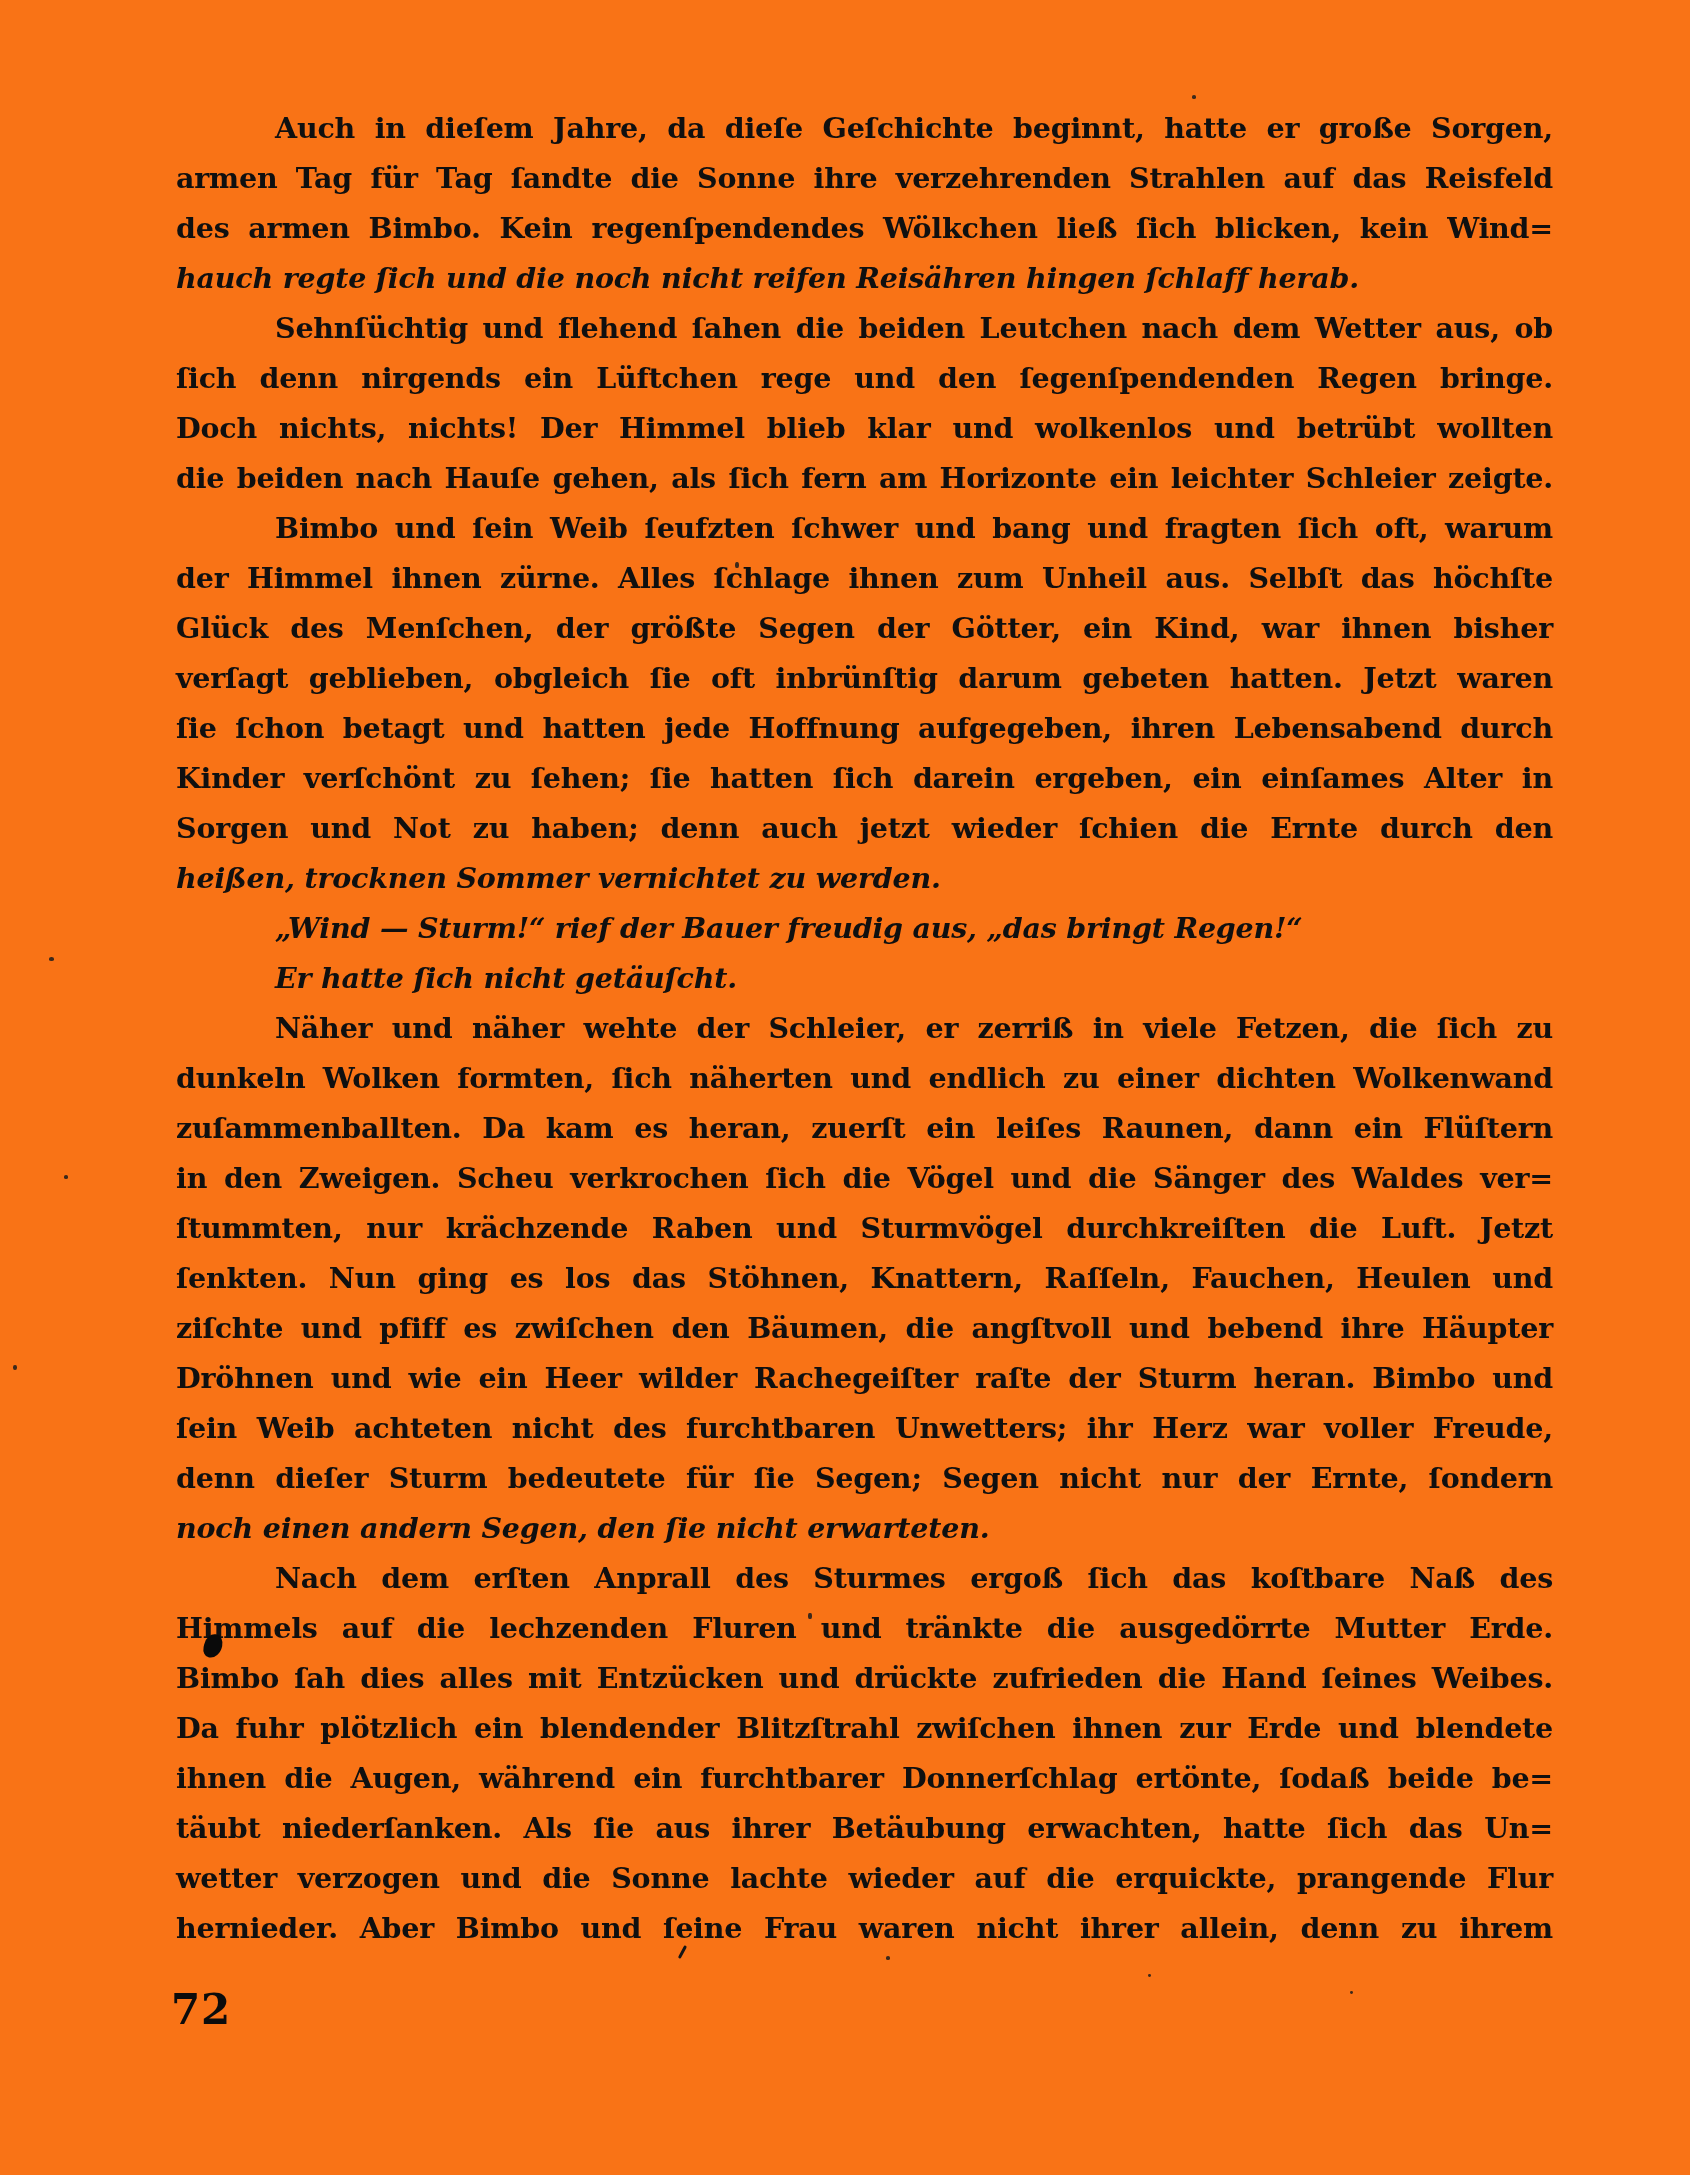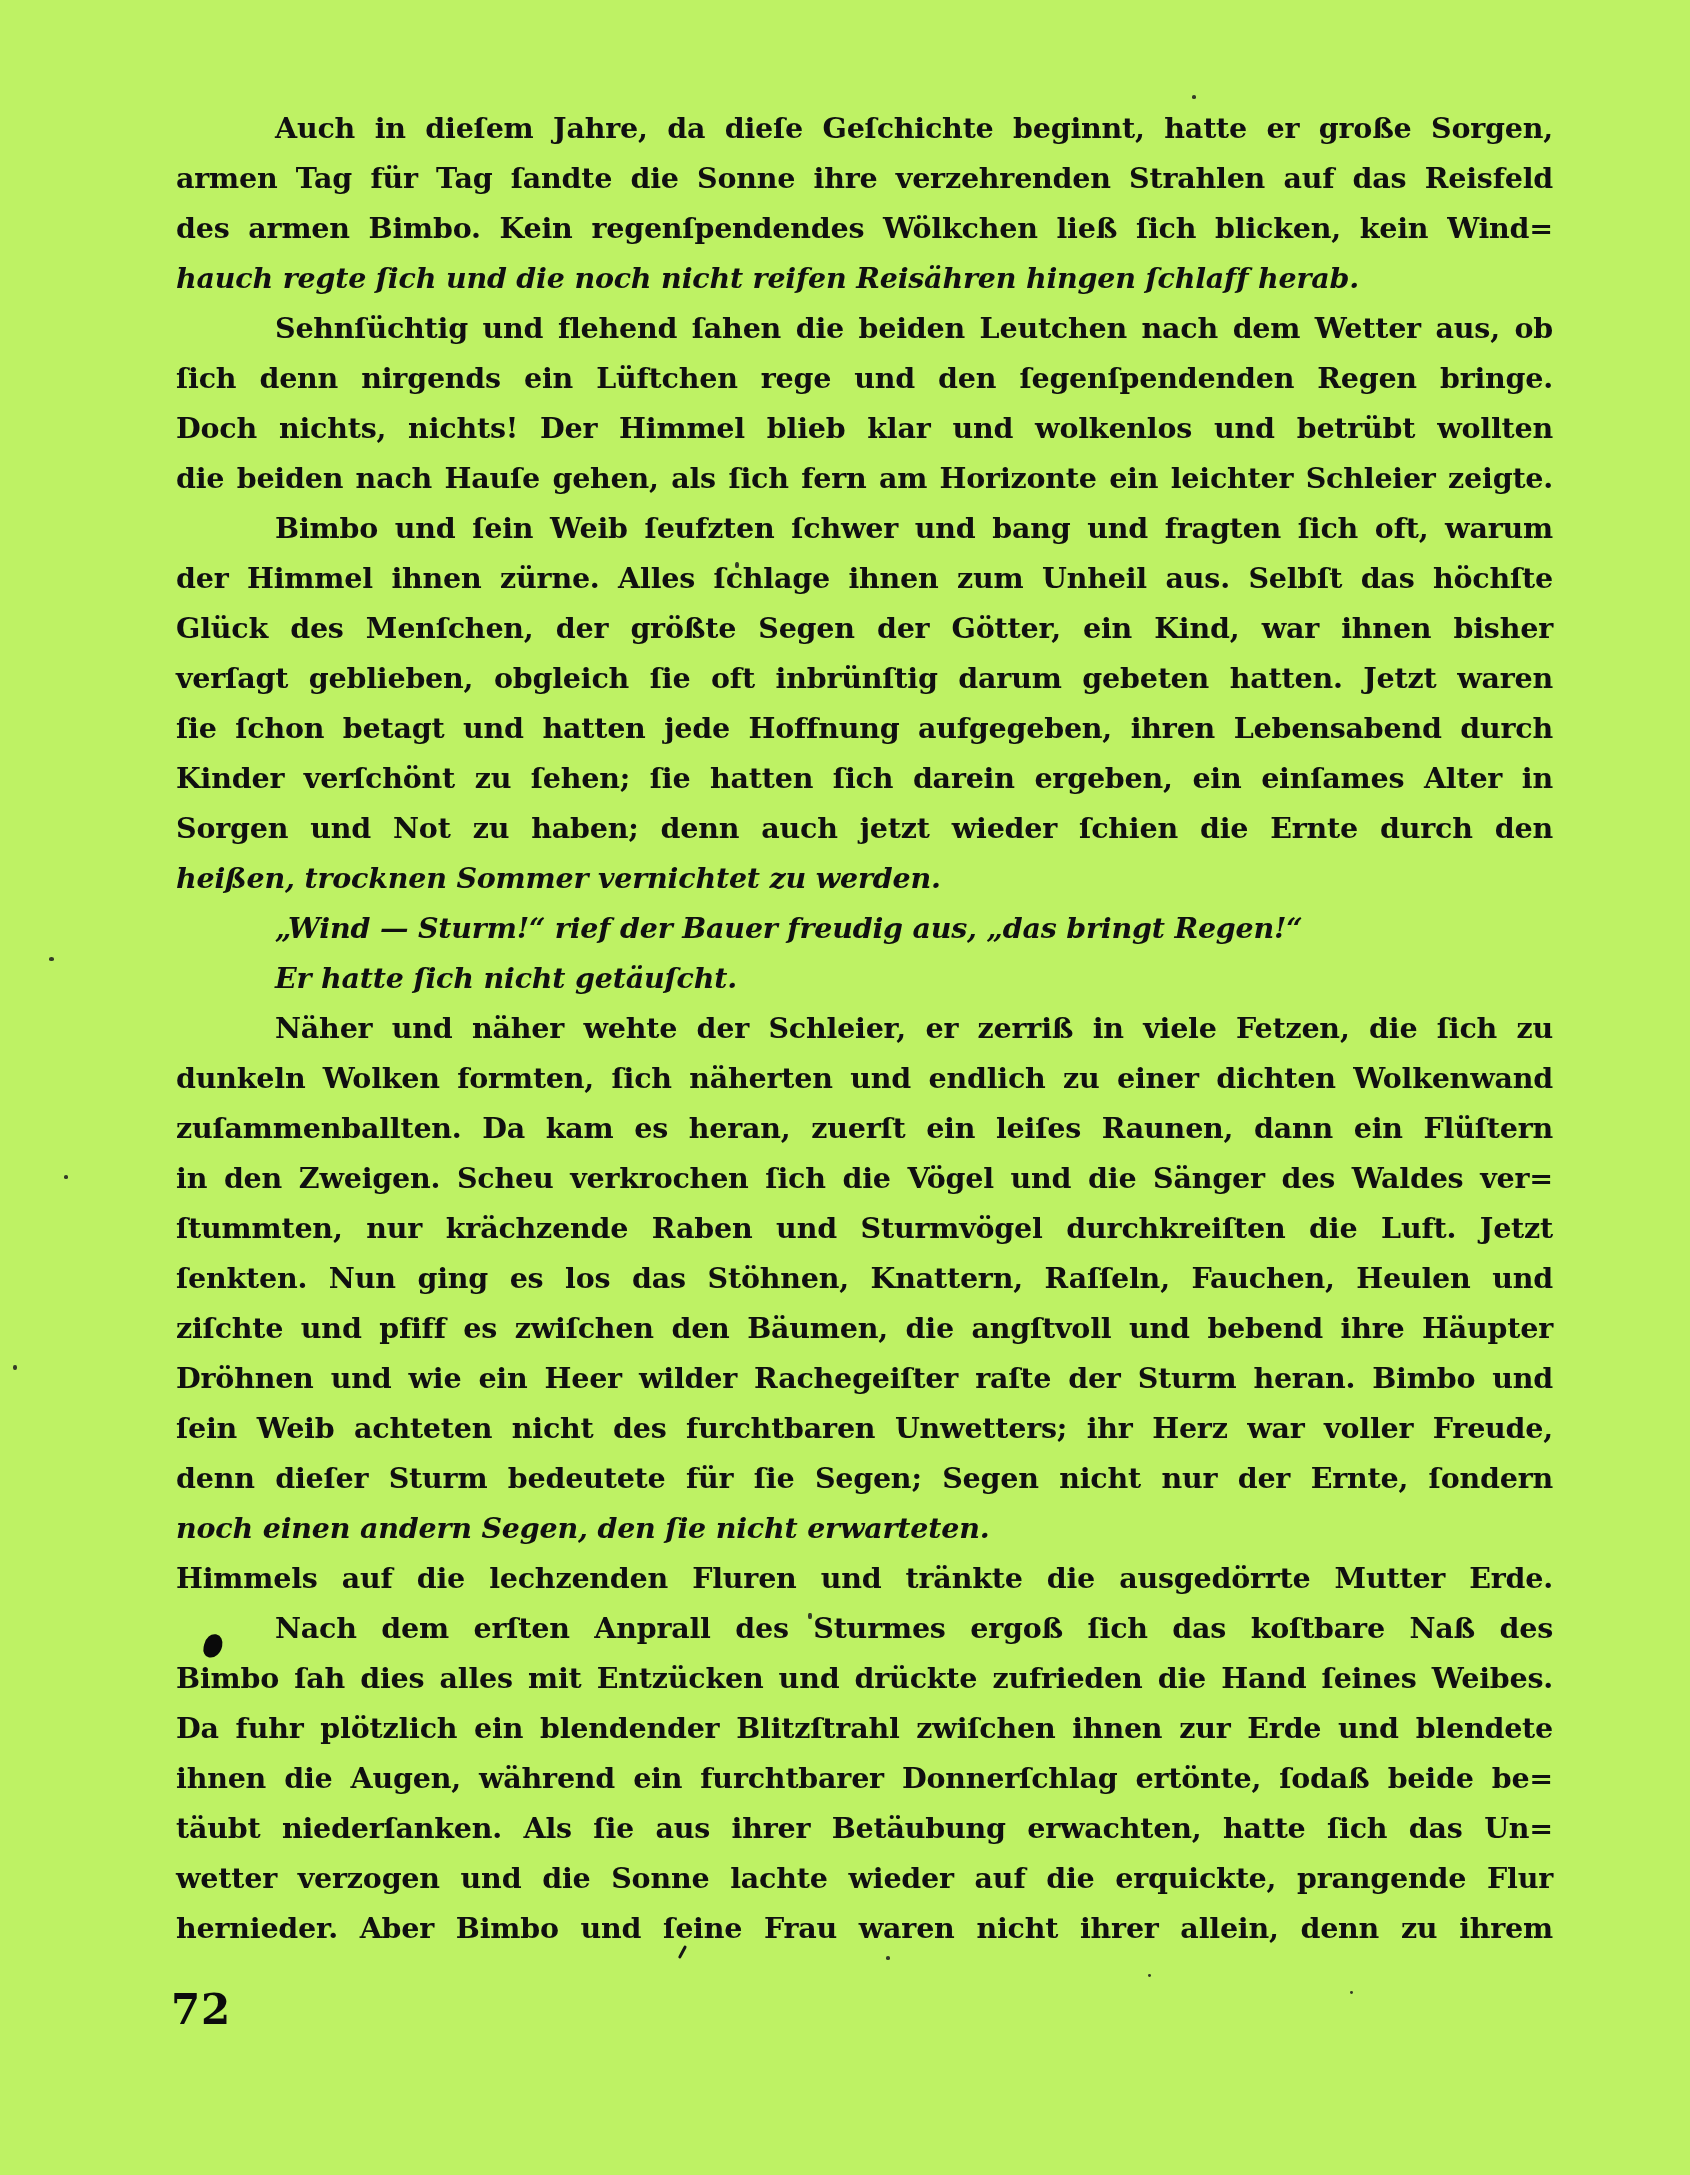--- a/index.html
+++ b/index.html
@@ -1,20 +1,20 @@
 <!DOCTYPE html>
 <html style="font-size:14.7px"><head>
 <meta charset="utf-8">
 <style>
   html, body { margin: 0; padding: 0; background: #ffffff; }
   .page {
     position: relative;
     width: 1691px;
     height: 2175px;
-    background: #bef264;
+    background: #f97316;
     overflow: hidden;
     font-family: "DejaVu Serif", "Liberation Serif", serif;
     color: #101010;
   }
   .text-block {
     position: absolute;
     left: 176px;
     top: 103px;
     width: 1377px;
   }
@@ -112,22 +112,22 @@
         <div class="line">in den Zweigen. Scheu verkrochen ſich die Vögel und die Sänger des Waldes ver=</div>
         <div class="line">ſtummten, nur krächzende Raben und Sturmvögel durchkreiſten die Luft.  Jetzt</div>
         <div class="line">ſenkten.  Nun ging es los das Stöhnen, Knattern, Raſſeln, Fauchen, Heulen und</div>
         <div class="line">ziſchte und pfiff es zwiſchen den Bäumen, die angſtvoll und bebend ihre Häupter</div>
         <div class="line">Dröhnen und wie ein Heer wilder Rachegeiſter raſte der Sturm heran.  Bimbo und</div>
         <div class="line">ſein Weib achteten nicht des furchtbaren Unwetters; ihr Herz war voller Freude,</div>
         <div class="line">denn dieſer Sturm bedeutete für ſie Segen; Segen nicht nur der Ernte, ſondern</div>
         <div class="line unjust">noch einen andern Segen, den ſie nicht erwarteten.</div>
       </div>
       <div class="paragraph">
+        <div class="line indent">Nach dem erſten Anprall des Sturmes ergoß ſich das koſtbare Naß des</div>
         <div class="line">Himmels auf die lechzenden Fluren und tränkte die ausgedörrte Mutter Erde.</div>
-        <div class="line indent">Nach dem erſten Anprall des Sturmes ergoß ſich das koſtbare Naß des</div>
         <div class="line">Bimbo ſah dies alles mit Entzücken und drückte zufrieden die Hand ſeines Weibes.</div>
         <div class="line">Da fuhr plötzlich ein blendender Blitzſtrahl zwiſchen ihnen zur Erde und blendete</div>
         <div class="line">ihnen die Augen, während ein furchtbarer Donnerſchlag ertönte, ſodaß beide be=</div>
         <div class="line">täubt niederſanken.  Als ſie aus ihrer Betäubung erwachten, hatte ſich das Un=</div>
         <div class="line">wetter verzogen und die Sonne lachte wieder auf die erquickte, prangende Flur</div>
         <div class="line">hernieder.  Aber Bimbo und ſeine Frau waren nicht ihrer allein, denn zu ihrem</div>
       </div>
     </div>
   <div class="page-number">72</div>
 

